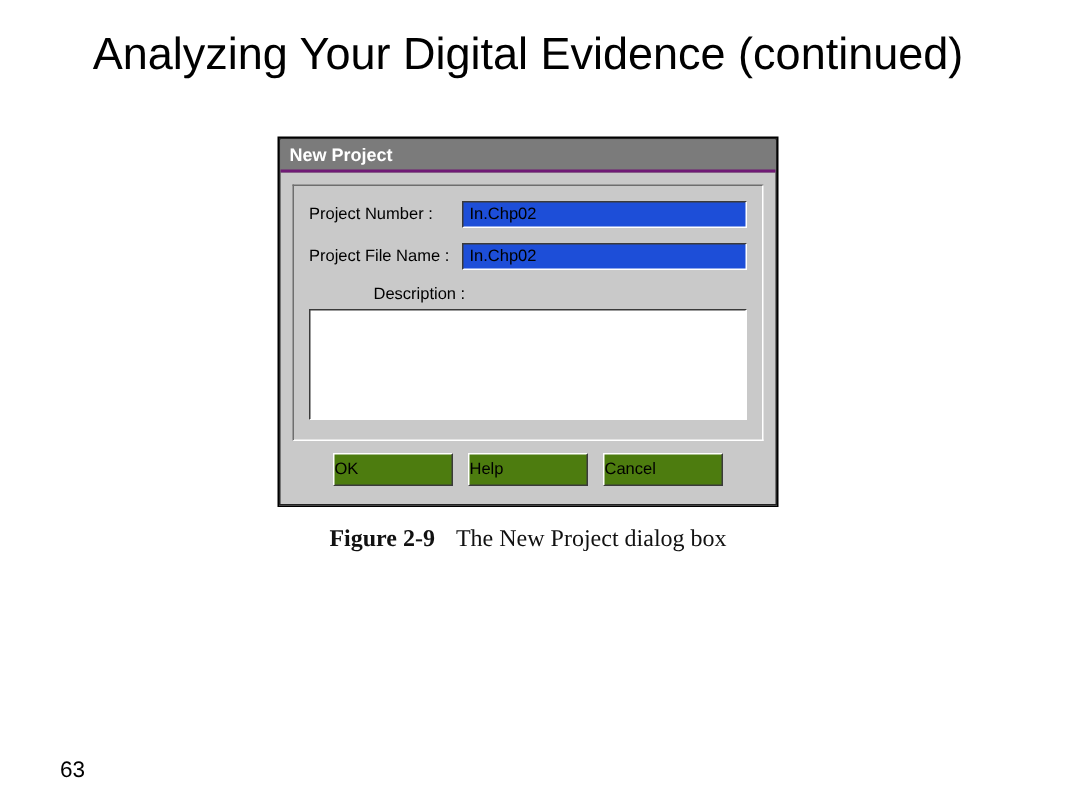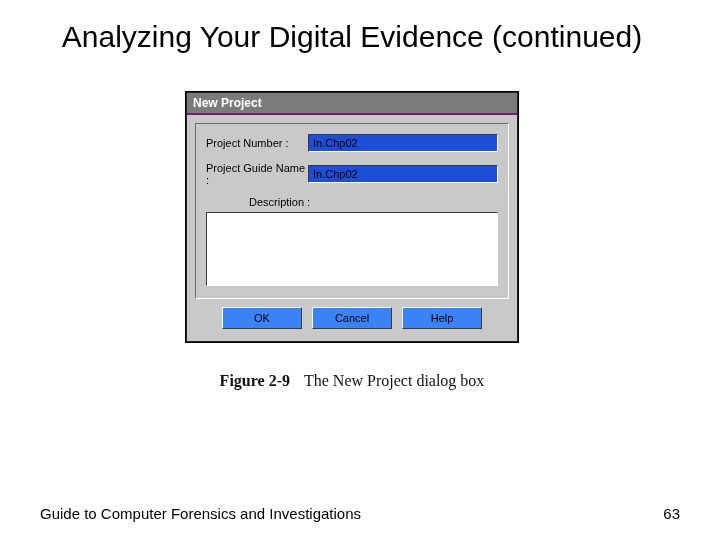--- a/index.html
+++ b/index.html
@@ -37,27 +37,27 @@
   }
   .desc-label { font-size: 11px; color: #000; margin-bottom: 4px; display: block; margin-left: 43px; }
   .desc-box {
     width: 100%; height: 74px; background: #fff;
     border-top: 1px solid #3a3a3a; border-left: 1px solid #3a3a3a;
     border-right: 1px solid #fff; border-bottom: 1px solid #fff;
     resize: none; font-size: 11px; padding: 2px 4px; outline: none;
   }
   .buttons { display: flex; justify-content: center; gap: 10px; padding: 0 10px 12px 10px; }
   .btn {
-    width: 80px; height: 22px; font-size: 11px; background: #3b82f6; color: #000;
+    width: 80px; height: 22px; font-size: 11px; background: #4d7c0f; color: #000;
     border-top: 1px solid #fff; border-left: 1px solid #fff;
     border-right: 1px solid #3a3a3a; border-bottom: 1px solid #3a3a3a;
-    cursor: pointer; text-align: center; line-height: 20px;
+    cursor: pointer; text-align: left; line-height: 20px;
   }
   .caption {
-    margin-top: 30px; font-family: "Times New Roman", Georgia, serif;
+    margin-top: 14px; font-family: "Times New Roman", Georgia, serif;
     font-size: 16px; color: #111;
   }
   .caption .fig-label { font-weight: 700; margin-right: 14px; }
   .footer {
     position: absolute; bottom: 18px; left: 40px; right: 40px;
     display: flex; justify-content: space-between; font-size: 15px; color: #000;
   }
 </style>
 </head>
 <body>
@@ -72,41 +72,40 @@
       <div class="titlebar">New Project</div>
 
       <div class="panel">
 
         <div class="form-row">
           <span class="form-label">Project Number :</span>
           <input class="text-input" type="text" value="In.Chp02" style="">
         </div>
 
         <div class="form-row">
-          <span class="form-label">Project Guide Name :</span>
+          <span class="form-label">Project File Name :</span>
           <input class="text-input" type="text" value="In.Chp02" style="">
         </div>
 
         <span class="desc-label">Description :</span>
         <textarea class="desc-box" style=""></textarea>
 
       </div>
 
       <div class="buttons">
         <div class="btn">OK</div>
+        <div class="btn">Help</div>
         <div class="btn">Cancel</div>
-        <div class="btn">Help</div>
       </div>
 
     </div>
 
     <div class="caption">
       <span class="fig-label">Figure 2-9</span><span>The New Project dialog box</span>
     </div>
 
   </div>
 
   <div class="footer">
-    <span>Guide to Computer Forensics and Investigations</span>
     <span>63</span>
   </div>
 
 </div>
 
 </body></html>

